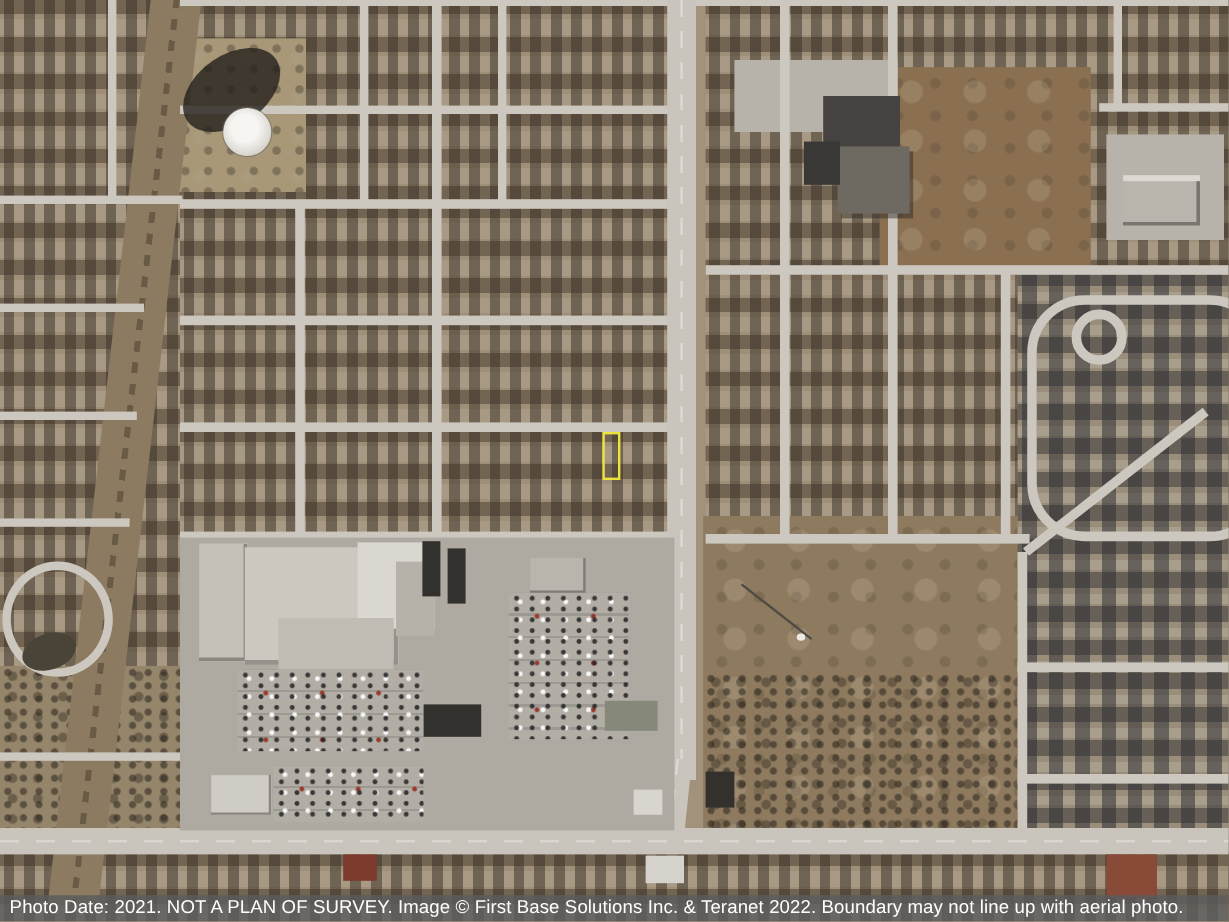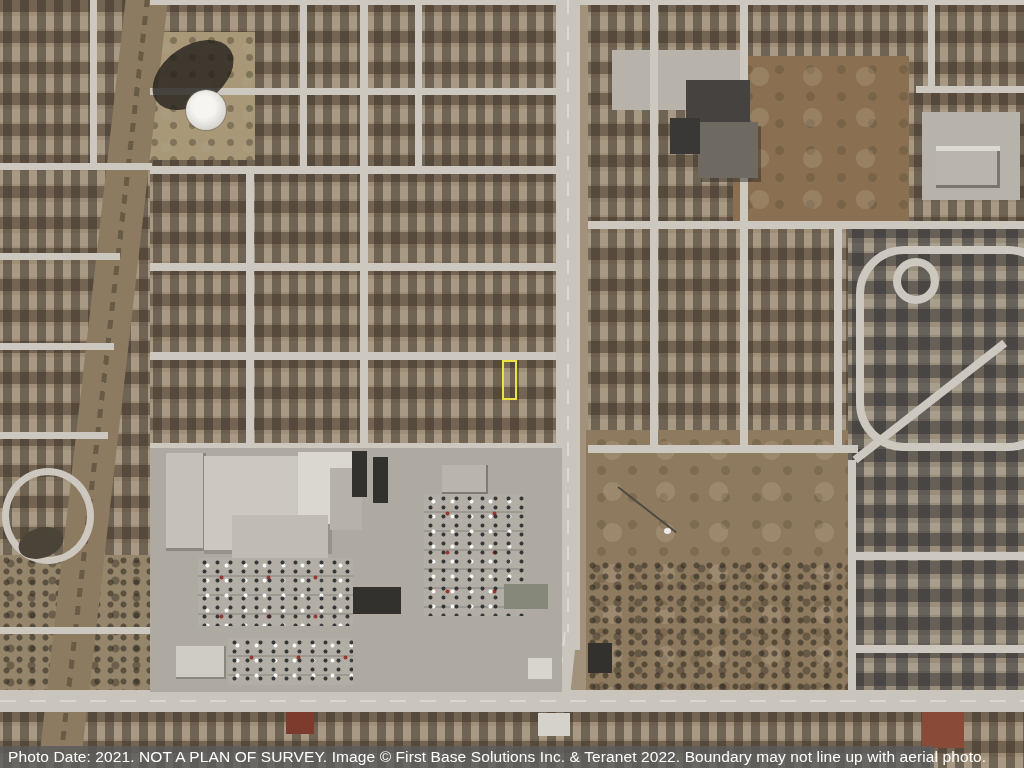--- a/index.html
+++ b/index.html
@@ -39,21 +39,21 @@
       repeating-linear-gradient(180deg, rgba(0,0,0,0) 0 17px, rgba(92,90,86,0.25) 17px 19px);
     background-size:13px 9px, 19px 15px, 47px 39px, auto;}
   .road{background:#ccc8c0;}
   .road-major{background:#c9c5bd;
     background-image:repeating-linear-gradient(180deg, rgba(255,255,255,0.35) 0 14px, rgba(0,0,0,0) 14px 26px);
     background-size:2px 100%;background-position:center top;background-repeat:no-repeat;}
   .bldg-dark{background:#33312d;}
   .ring{background:transparent;border:8px solid #ccc8c0;}
 
   
-  #caption-bar{left:0;top:746px;width:934px;height:22px;
+  #caption-bar{left:0;top:746px;width:1024px;height:22px;
     background:rgba(92,92,92,0.82);z-index:100;display:flex;align-items:center;}
   #caption-bar span{position:static;color:#ffffff;font-size:15.5px;line-height:22px;
     padding-left:8px;white-space:nowrap;letter-spacing:0.1px;}
 
   
   #parcel{left:502px;top:360px;width:15px;height:40px;border:2px solid #ece33c;z-index:50;}
 </style>
 </head>
 <body>
 

